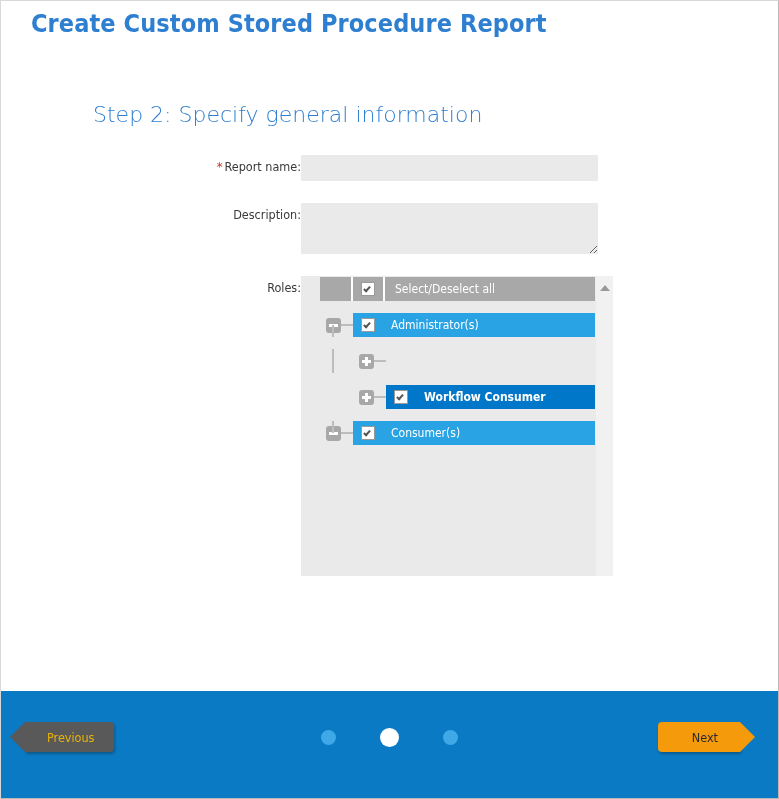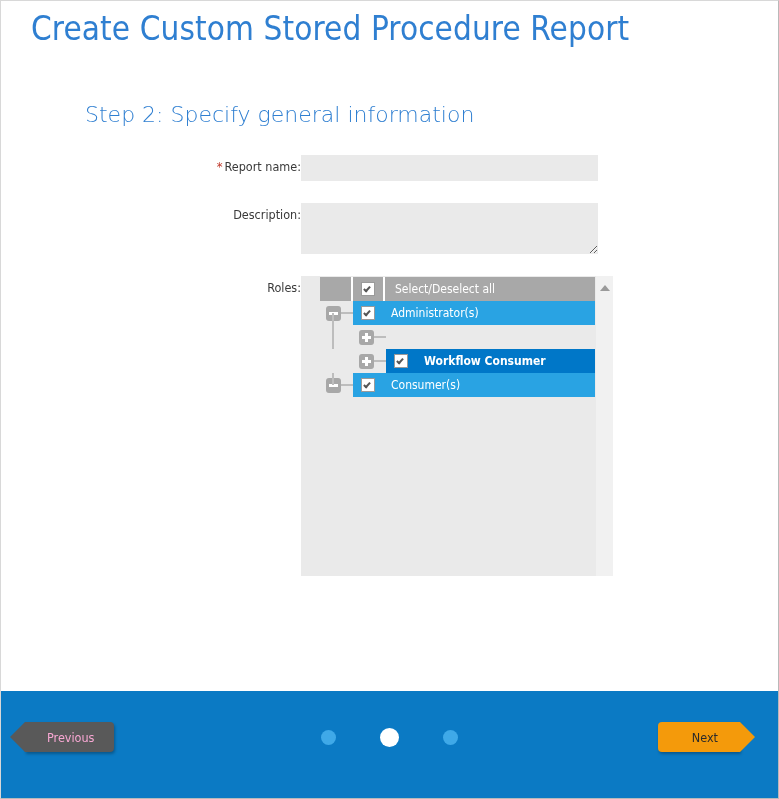--- a/index.html
+++ b/index.html
@@ -31,41 +31,41 @@
     left: 0;
     top: 0;
     right: 0;
     height: 66px;
     background: #ffffff;
   }
   .wizard-title {
     position: absolute;
     left: 30px;
     top: 8px;
-    font-size: 33px;
-    font-weight: 400;
+    font-size: 25px;
+    font-weight: 700;
     color: #2f7fd1;
     letter-spacing: 0.1px;
     white-space: nowrap;
     font-family: "DejaVu Sans", sans-serif;
     font-stretch: condensed;
   }
 
   
   .wizard-body {
     position: absolute;
     left: 0;
     top: 66px;
     right: 0;
     bottom: 107px;
     background: #ffffff;
   }
   .step-title {
     position: absolute;
-    left: 84px;
+    left: 92px;
     top: 35px;
     font-size: 22px;
     font-weight: 300;
     color: #2f7fd1;
     white-space: nowrap;
     font-family: "DejaVu Sans", sans-serif;
     font-stretch: condensed;
   }
 
   
@@ -183,20 +183,21 @@
     font-family: "DejaVu Sans", sans-serif;
     font-stretch: condensed;
   }
 
   
   .node {
     position: relative;
     height: 24px;
     display: flex;
     align-items: center;
+    margin-top: 12px;
   }
   .gutter {
     width: 33px;
     height: 24px;
     position: relative;
     flex: 0 0 auto;
   }
   .gutter-child {
     width: 33px;
     height: 24px;
@@ -338,21 +339,21 @@
     height: 107px;
     background: #0b7ac4;
   }
   .btn-prev {
     position: absolute;
     left: 24px;
     top: 31px;
     height: 30px;
     padding: 0 20px 0 22px;
     background: #595959;
-    color: #f9a8d4;
+    color: #eab308;
     font-size: 12.5px;
     display: flex;
     align-items: center;
     justify-content: center;
     border-radius: 0 4px 4px 0;
     cursor: pointer;
     box-shadow: 1px 2px 3px rgba(0,0,0,0.28);
     font-family: "DejaVu Sans", sans-serif;
     font-stretch: condensed;
   }

